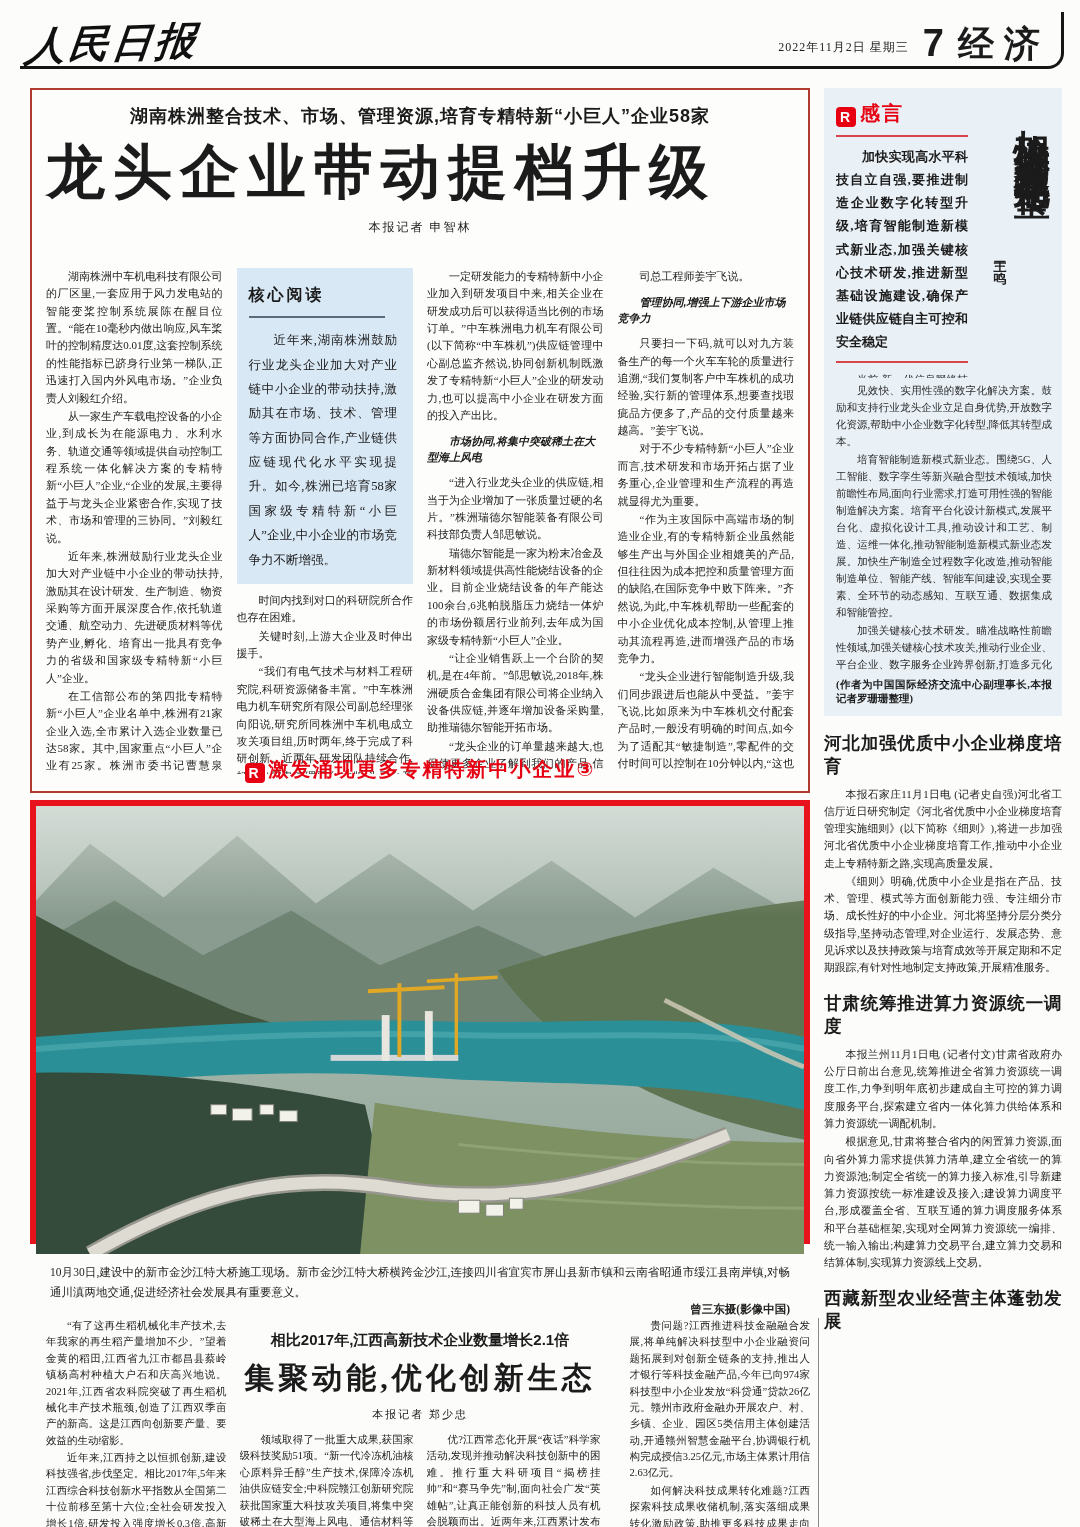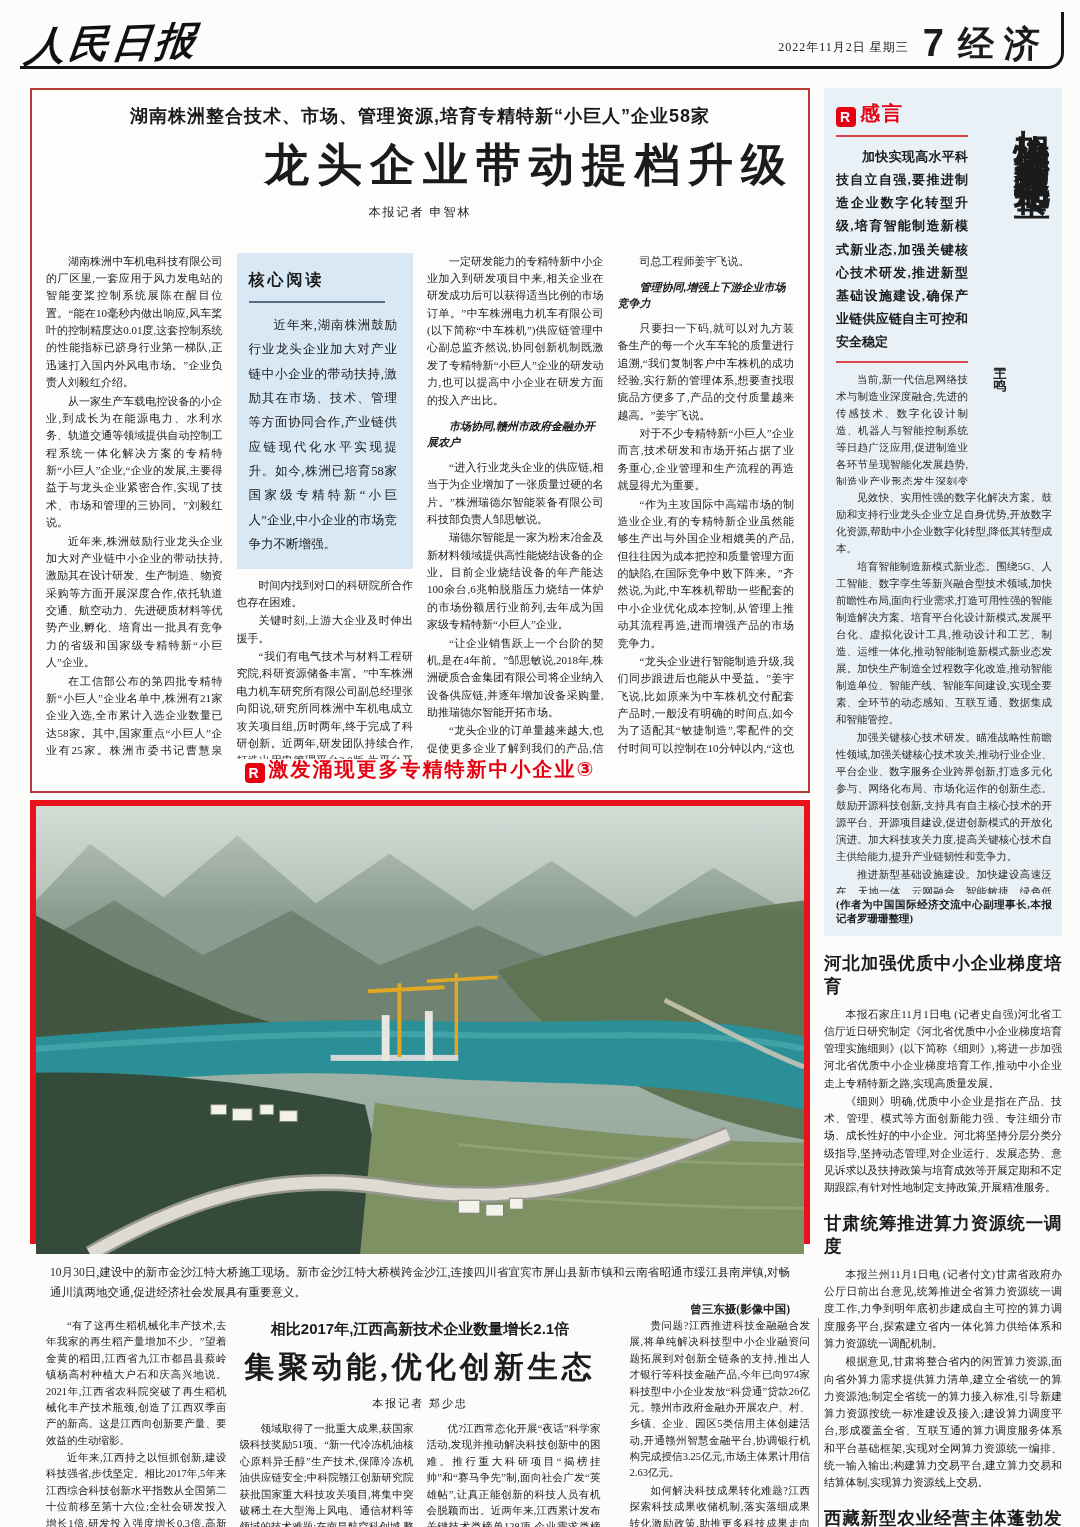--- a/index.html
+++ b/index.html
@@ -18,22 +18,22 @@
   #head-right{position:absolute;right:14px;bottom:6px;display:flex;align-items:flex-end;gap:14px;}
   #head-date{font-size:12px;letter-spacing:1px;padding-bottom:6px;color:#222;}
   #page-num{font-size:38px;font-weight:700;line-height:1;font-family:"Liberation Sans","DejaVu Sans",sans-serif;}
   #page-section{font-size:36px;font-weight:900;letter-spacing:10px;line-height:1;}
 
   
   #lead-box{left:30px;top:88px;width:780px;height:705px;border:2px solid #b23a32;background:#fdfdfb;
             padding:10px 14px;box-sizing:border-box;}
   #lead-kicker{text-align:center;font-family:"Liberation Sans","DejaVu Sans",sans-serif;
                font-weight:700;font-size:18px;letter-spacing:1px;margin-top:4px;}
-  #lead-headline{text-align:right;font-family:"Liberation Sans","DejaVu Sans",sans-serif;
-                 font-weight:900;font-size:45px;letter-spacing:8px;margin-top:12px;line-height:1.1;}
+  #lead-headline{text-align:left;font-family:"Liberation Sans","DejaVu Sans",sans-serif;
+                 font-weight:900;font-size:59px;letter-spacing:8px;margin-top:12px;line-height:1.1;}
   #lead-byline{text-align:center;font-size:12px;margin-top:14px;letter-spacing:2px;color:#222;}
   #lead-cols{display:flex;gap:14px;height:528px;overflow:hidden;margin-top:10px;}
   .lcol{flex:1 1 0;overflow:hidden;font-size:11px;line-height:1.58;margin-top:22px;}
   .subhead{font-family:"Liberation Sans","DejaVu Sans",sans-serif;font-weight:800;font-size:11px;
            line-height:1.45;margin:10px 0 8px 0;text-indent:2em;text-align:left;font-style:italic;}
   #core-box{background:#d9e8f5;padding:14px 16px 12px 12px;margin-bottom:8px;}
   #core-title{font-family:"Liberation Sans","DejaVu Sans",sans-serif;font-weight:800;font-size:16px;
               letter-spacing:3px;}
   #core-rule{border-bottom:2px solid #5a6b7c;width:92%;margin:9px 0 10px 0;}
   #core-body{font-size:12.5px;line-height:1.95;text-indent:2em;text-align:justify;}
@@ -46,21 +46,21 @@
 
   
   #photo-box{left:30px;top:800px;width:780px;height:444px;border:6px solid #e8121c;background:#fff;
              box-sizing:border-box;}
   #photo-svg{display:block;width:768px;height:448px;}
   #photo-caption{padding:8px 14px 0 14px;font-size:11.5px;line-height:1.75;text-align:justify;color:#222;}
   #photo-credit{text-align:right;font-size:11.5px;padding:0 14px;font-weight:700;color:#222;}
 
   
   #right-col{left:824px;top:88px;width:238px;height:1430px;}
-  #ganyan{background:#e9f0f6;height:848px;box-sizing:border-box;padding:12px 10px 10px 12px;
+  #ganyan{background:#e9f0f6;height:628px;box-sizing:border-box;padding:12px 10px 10px 12px;
           display:flex;flex-direction:column;overflow:hidden;}
   #gy-top{display:flex;height:505px;overflow:hidden;}
   #gy-left{flex:1 1 0;overflow:hidden;padding-right:6px;}
   #gy-head{font-size:20px;font-weight:900;color:#e60012;
            font-family:"Liberation Sans","DejaVu Sans",sans-serif;letter-spacing:2px;}
   .red-rule{border-bottom:2px solid #d6454a;margin:8px 0;}
   #gy-lead{font-size:13px;font-weight:700;line-height:1.78;text-indent:2em;text-align:justify;}
   .essay{font-size:10.5px;line-height:1.62;color:#2a2a2a;}
   #gy-right{width:78px;display:flex;justify-content:flex-end;}
   #gy-author{writing-mode:vertical-rl;text-orientation:upright;font-size:13px;font-weight:700;
@@ -74,21 +74,21 @@
   .side-article{margin-top:16px;}
   .side-headline{font-size:17.5px;font-weight:900;letter-spacing:0.5px;text-align:justify;
                  text-align-last:justify;line-height:1.3;margin-bottom:8px;}
   .side-body{font-size:10.8px;line-height:1.6;}
 
   
   #bottom-left{left:30px;top:1318px;width:780px;height:209px;overflow:hidden;display:flex;gap:13px;}
   .bcol{flex:1 1 0;overflow:hidden;font-size:10.5px;line-height:1.56;margin-left:16px;}
   #bcenter{flex:2 2 0;display:flex;flex-direction:column;}
   #jx-kicker{text-align:center;font-family:"Liberation Sans","DejaVu Sans",sans-serif;font-weight:700;
-             font-size:15px;margin-top:2px;}
+             font-size:15px;margin-top:13px;}
   #jx-headline{text-align:center;font-weight:900;font-size:30px;letter-spacing:4px;margin-top:8px;}
   #jx-byline{text-align:center;font-size:11px;margin:8px 0 10px 0;letter-spacing:2px;}
   #jx-inner{display:flex;gap:13px;flex:1;overflow:hidden;}
   .jcol{flex:1 1 0;overflow:hidden;font-size:10.5px;line-height:1.56;}
   #bottom-divider{left:818px;top:1318px;width:1px;height:209px;background:#8a8a8a;}
 </style>
 </head>
 <body>
 
 <div class="abs" id="head-rule"></div>
@@ -124,21 +124,21 @@
       <div>
           <p class="para">时间内找到对口的科研院所合作也存在困难。</p>
           <p class="para">关键时刻,上游大企业及时伸出援手。</p>
           <p class="para">“我们有电气技术与材料工程研究院,科研资源储备丰富。”中车株洲电力机车研究所有限公司副总经理张向阳说,研究所同株洲中车机电成立攻关项目组,历时两年,终于完成了科研创新。近两年,研发团队持续合作,打造出用电管理平台2.0版,为平台开拓市场打下了坚实基础。</p>
         </div>
     </div>
     <div class="lcol">
       <div>
           <p class="para">一定研发能力的专精特新中小企业加入到研发项目中来,相关企业在研发成功后可以获得适当比例的市场订单。”中车株洲电力机车有限公司(以下简称“中车株机”)供应链管理中心副总监齐然说,协同创新机制既激发了专精特新“小巨人”企业的研发动力,也可以提高中小企业在研发方面的投入产出比。</p>
         </div>
-      <div class="subhead">市场协同,赣州市政府金融办开展农户</div>
+      <div class="subhead">市场协同,将集中突破稀土在大型海上风电</div>
       <div>
           <p class="para">“进入行业龙头企业的供应链,相当于为企业增加了一张质量过硬的名片。”株洲瑞德尔智能装备有限公司科技部负责人邹思敏说。</p>
           <p class="para">瑞德尔智能是一家为粉末冶金及新材料领域提供高性能烧结设备的企业。目前企业烧结设备的年产能达100余台,6兆帕脱脂压力烧结一体炉的市场份额居行业前列,去年成为国家级专精特新“小巨人”企业。</p>
           <p class="para">“让企业销售跃上一个台阶的契机,是在4年前。”邹思敏说,2018年,株洲硬质合金集团有限公司将企业纳入设备供应链,并逐年增加设备采购量,助推瑞德尔智能开拓市场。</p>
           <p class="para">“龙头企业的订单量越来越大,也促使更多企业了解到我们的产品,信赖我们的品质。”邹思敏说。</p>
         </div>
     </div>
     <div class="lcol">
       <div>
           <p class="para">司总工程师姜宇飞说。</p>

